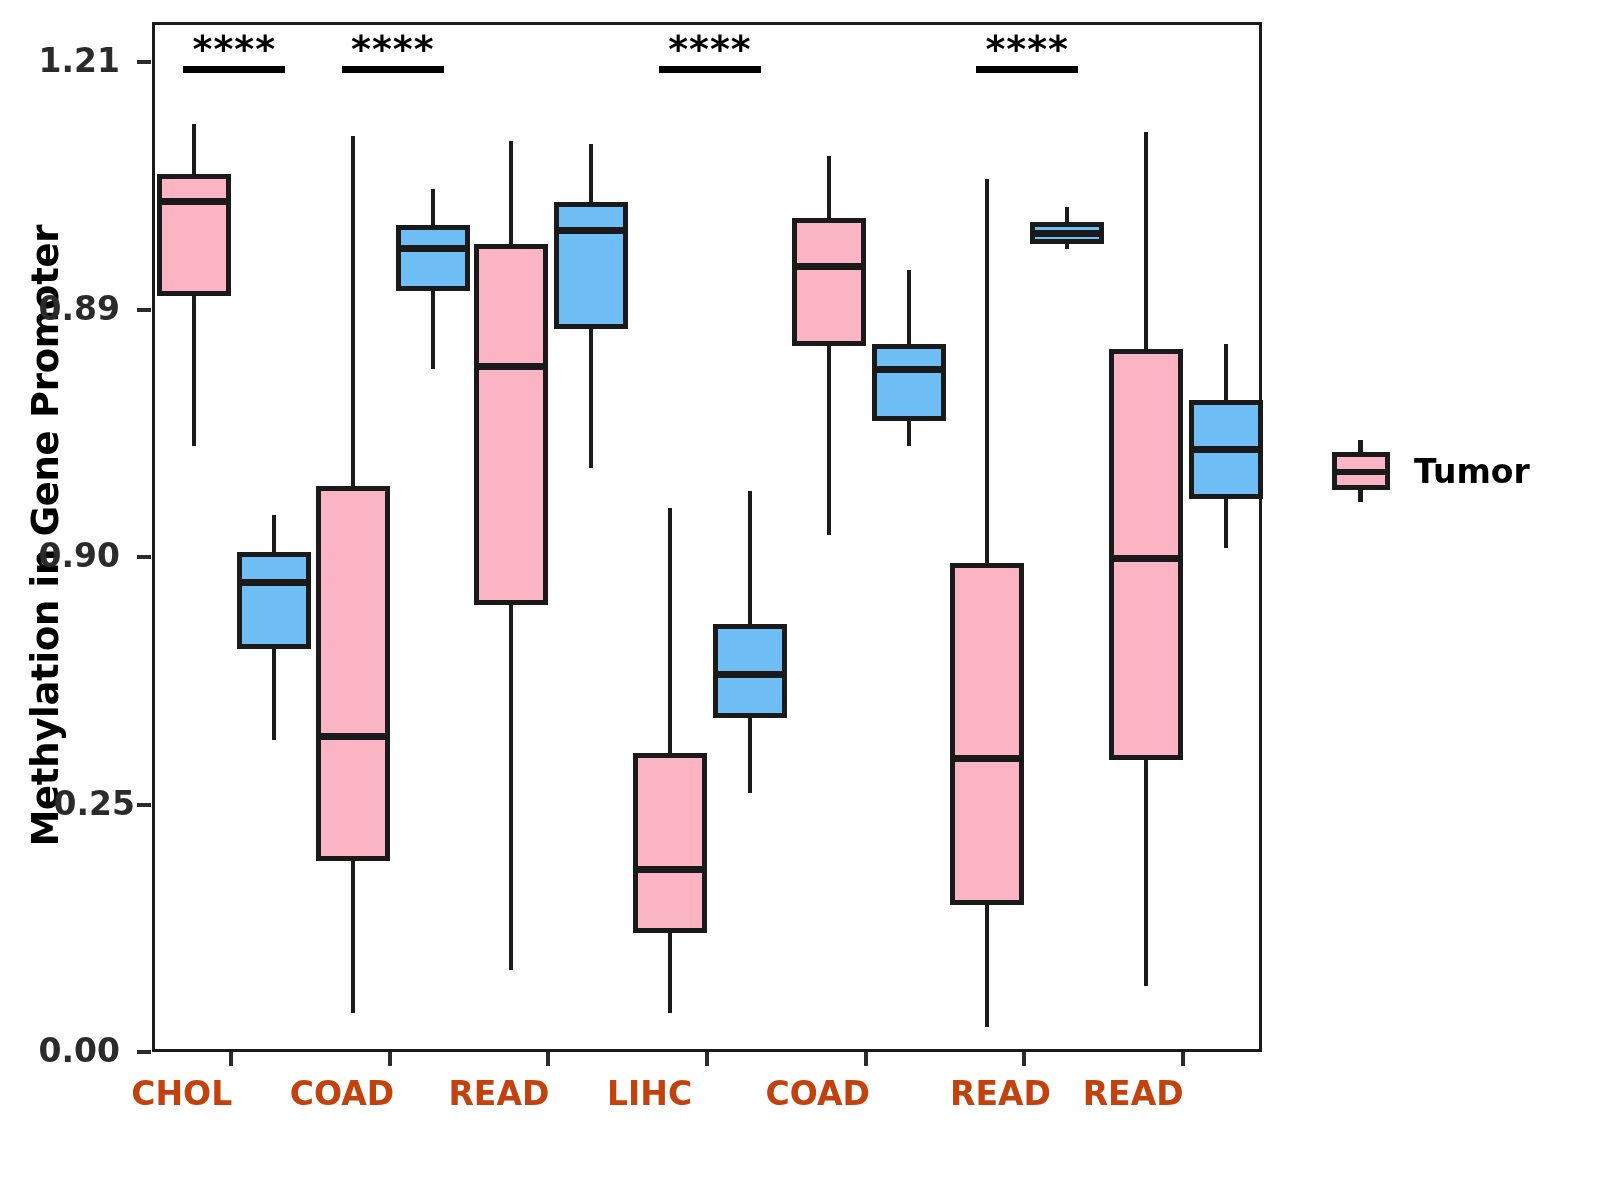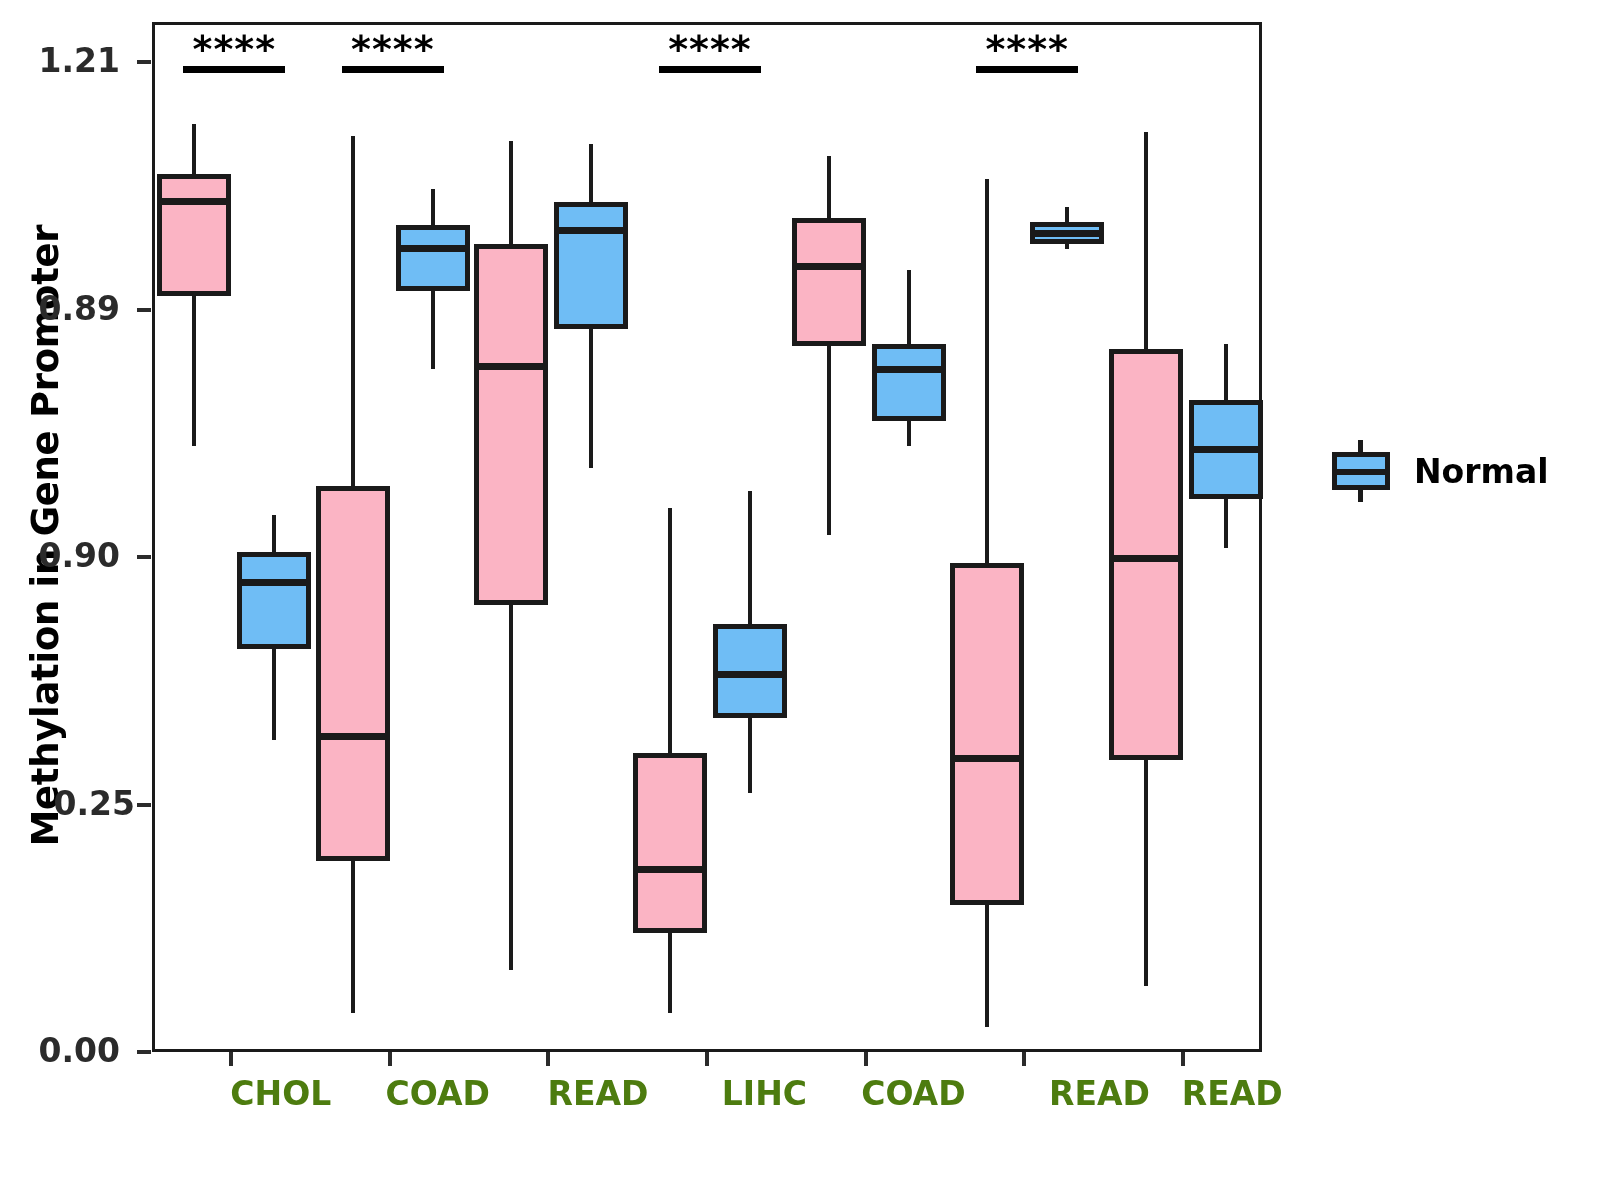--- a/index.html
+++ b/index.html
@@ -26,22 +26,22 @@
   .ytick-mark{position:absolute;width:14px;height:4px;background:#2b2b2b;}
   .ytick-label{
     position:absolute;text-align:right;width:120px;
     font-size:33px;font-weight:bold;color:#2b2b2b;
     font-family:"DejaVu Sans",sans-serif;
   }
 
   
   .xtick-mark{position:absolute;width:4px;height:14px;background:#2b2b2b;}
   .xtick-label{
-    position:absolute;text-align:right;width:200px;
-    font-size:33px;font-weight:bold;color:#4d7c0f;
+    position:absolute;text-align:left;width:200px;
+    font-size:33px;font-weight:bold;color:#c2410c;
     font-family:"DejaVu Sans",sans-serif;
   }
 
   
   .whisker{position:absolute;width:4px;background:#1a1a1a;}
   .box{position:absolute;border:5px solid #1a1a1a;box-sizing:border-box;}
   .box.tumor{background:#FBB4C4;}
   .box.normal{background:#6FBDF5;}
   .median{position:absolute;height:7px;background:#1a1a1a;}
 
@@ -178,20 +178,20 @@
           <div class="sig-stars">****</div>
           <div class="sig-bar" style="width: 102px; margin-left: 29px;"></div>
         </div>
       </div>
   </div>
 
   <div id="legend">
     <div class="legend-row">
       <span class="legend-key">
         <span class="lk-stem"></span>
-          <span class="lk-box normal"></span>
+          <span class="lk-box tumor"></span>
           <span class="lk-med"></span>
       </span>
-      <span class="legend-label">Normal</span>
+      <span class="legend-label">Tumor</span>
     </div>
   </div>
 
 </div>
 
 </body></html>

